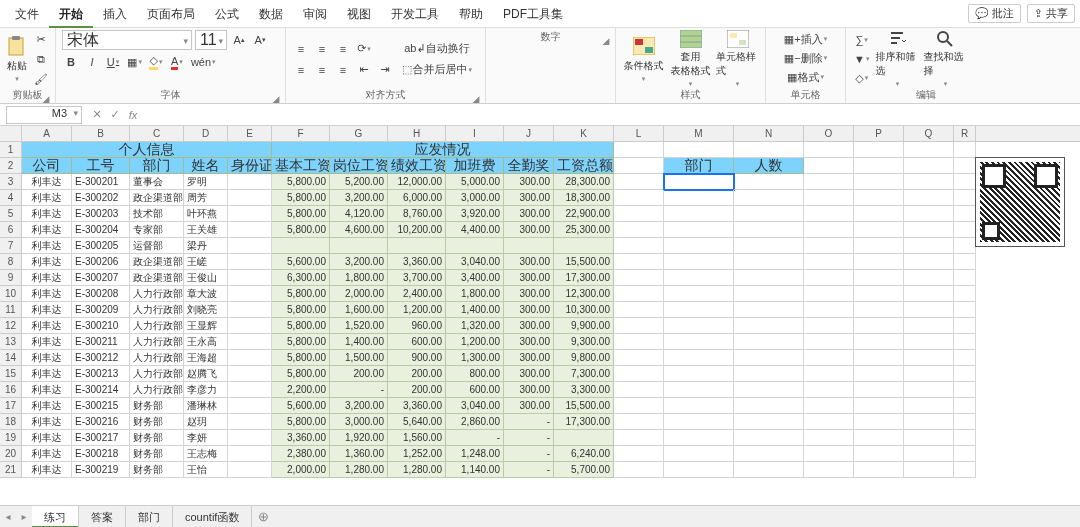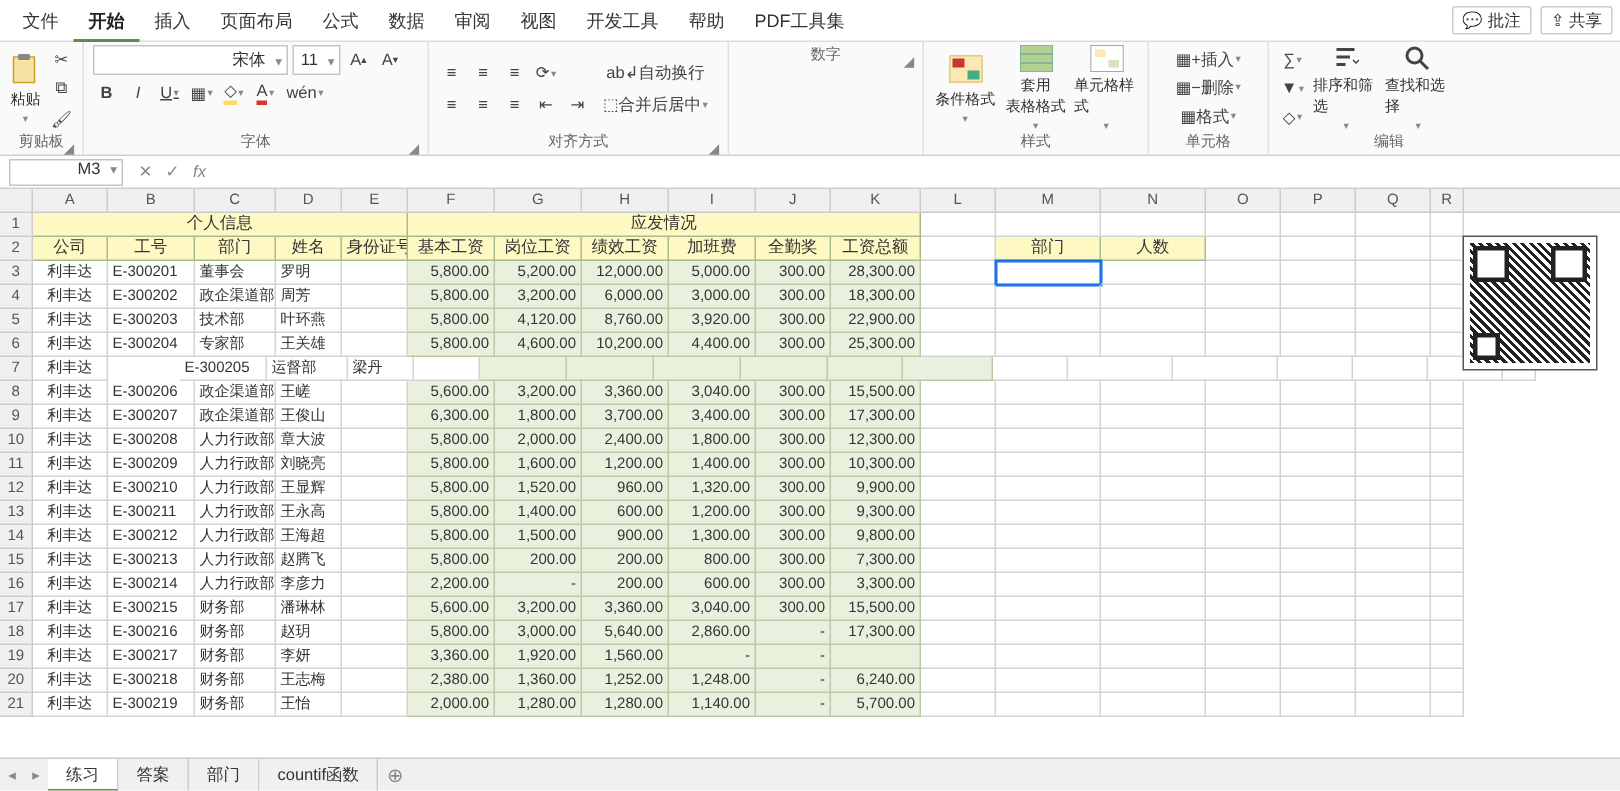--- a/index.html
+++ b/index.html
@@ -11,39 +11,39 @@
   .topbtn { border:1px solid #ccc; padding:1px 6px; margin-left:6px; font-size:11px; border-radius:2px; cursor:pointer; display:flex; align-items:center; gap:3px; }
   .ribbon { display:flex; height:76px; border-bottom:1px solid #d0d0d0; background:#fafafa; }
   .group { border-right:1px solid #e0e0e0; display:flex; flex-direction:column; justify-content:space-between; padding:2px 6px 1px 6px; }
   .group .gbody { flex:1; display:flex; align-items:center; gap:4px; }
   .group .glabel { text-align:center; font-size:10px; color:#666; height:14px; line-height:14px; position:relative; }
   .corner { position:absolute; right:-2px; bottom:0; width:10px; height:10px; font-size:9px; color:#888; }
   .bigbtn { display:flex; flex-direction:column; align-items:center; justify-content:center; width:44px; height:58px; cursor:pointer; font-size:10px; gap:2px; }
   .bigbtn .ico { width:22px; height:22px; display:flex; align-items:center; justify-content:center; }
   .stack { display:flex; flex-direction:column; gap:2px; }
   .row { display:flex; align-items:center; gap:3px; }
-  .selbox { border:1px solid #c5c5c5; background:#fff; height:20px; line-height:18px; padding:0 14px 0 4px; font-size:11px; position:relative;text-align:right; }
+  .selbox { border:1px solid #c5c5c5; background:#fff; height:20px; line-height:18px; padding:0 14px 0 4px; font-size:16px; position:relative; }
   .selbox::after { content:"▾"; position:absolute; right:3px; top:1px; font-size:9px; color:#888; }
   .ibtn { min-width:18px; height:18px; display:flex; align-items:center; justify-content:center; cursor:pointer; font-size:11px; color:#444; padding:0 2px; }
   .ibtn.dd::after { content:"▾"; font-size:7px; color:#888; margin-left:1px; }
   .fx-row { display:flex; align-items:center; height:22px; border-bottom:1px solid #d0d0d0; background:#fff; }
   .namebox { border:1px solid #c5c5c5; width:76px; height:18px; margin:0 6px; padding:0 14px 0 4px; font-size:11px; background:#fff; position:relative;text-align:right; }
   .namebox::after { content:"▾"; position:absolute; right:3px; top:1px; font-size:9px; color:#888; }
   .fxbtn { width:18px; text-align:center; color:#888; font-size:11px; }
   .fxinput { flex:1; height:18px; border:none; outline:none; padding:0 4px; font-size:11px; }
   .sheet-area { position:relative; width:1080px; height:calc(527px - 28px - 76px - 22px - 22px); overflow:hidden; }
   .selectall { position:absolute; left:0; top:0; width:22px; height:16px; background:#f0f0f0; border-right:1px solid #ccc; border-bottom:1px solid #ccc; }
   .colhdrs { position:absolute; left:22px; top:0; right:0; height:16px; display:flex; background:#f0f0f0; border-bottom:1px solid #ccc; }
   .colhdr { border-right:1px solid #ccc; text-align:center; font-size:10px; color:#555; line-height:16px; }
   .rowhdrs { position:absolute; left:0; top:16px; width:22px; background:#f0f0f0; border-right:1px solid #ccc; }
   .rowhdr { height:16px; border-bottom:1px solid #ccc; text-align:center; font-size:10px; color:#555; line-height:16px; }
   .grid { position:absolute; left:22px; top:16px; }
   .gr { display:flex; height:16px; }
   .gc { border-right:1px solid #d4d4d4; border-bottom:1px solid #d4d4d4; height:16px; font-size:10px; line-height:15px; overflow:hidden; white-space:nowrap; padding:0 3px; }
-  .hcell { background:#fef9c3; text-align:center; border-right:1px solid #a9b98e; border-bottom:1px solid #a9b98e; font-size:11px; }
+  .hcell { background:#7dd3fc; text-align:center; border-right:1px solid #a9b98e; border-bottom:1px solid #a9b98e; font-size:14px; }
   .mcell { background:#eaf0de; border-right:1px solid #bcc9a8; border-bottom:1px solid #bcc9a8; }
   .ra { text-align:right; }
   .ca { text-align:center; }
   .active-cell { outline:2px solid #1a73e8; outline-offset:-1px; }
   .tabs-row { position:absolute; left:0; bottom:0; width:1080px; height:22px; background:#f0f0f0; border-top:1px solid #ccc; display:flex; align-items:center; }
   .navbtn { width:16px; text-align:center; color:#888; cursor:pointer; font-size:10px; }
   .stab { padding:0 12px; height:22px; line-height:22px; font-size:11px; border-right:1px solid #ccc; cursor:pointer; background:#f0f0f0; }
   .stab.active { background:#fff; border-bottom:2px solid #5b8f46; }
   .addsheet { width:22px; text-align:center; color:#888; cursor:pointer; font-size:13px; }
   .qr { position:absolute; right:16px; top:158px; width:88px; height:88px; background:
@@ -424,21 +424,21 @@
         <div class="gc " style="width: 50px;"></div>
         <div class="gc " style="width: 70px;"></div>
         <div class="gc " style="width: 70px;"></div>
         <div class="gc " style="width: 50px;"></div>
         <div class="gc " style="width: 50px;"></div>
         <div class="gc " style="width: 50px;"></div>
         <div class="gc " style="width: 22px;"></div>
       </div>
       <div class="gr">
         <div class="gc ca" style="width: 50px;">利丰达</div>
-        <div class="gc " style="width: 58px; margin-left: 48px;">E-300205</div>
+        <div class="gc " style="width: 58px;">E-300205</div>
         <div class="gc " style="width: 54px;">运督部</div>
         <div class="gc " style="width: 44px;">梁丹</div>
         <div class="gc " style="width: 44px;"></div>
         <div class="gc mcell ra" style="width: 58px;"></div>
         <div class="gc mcell ra" style="width: 58px;"></div>
         <div class="gc mcell ra" style="width: 58px;"></div>
         <div class="gc mcell ra" style="width: 58px;"></div>
         <div class="gc mcell ra" style="width: 50px;"></div>
         <div class="gc mcell ra" style="width: 60px;"></div>
         <div class="gc " style="width: 50px;"></div>

